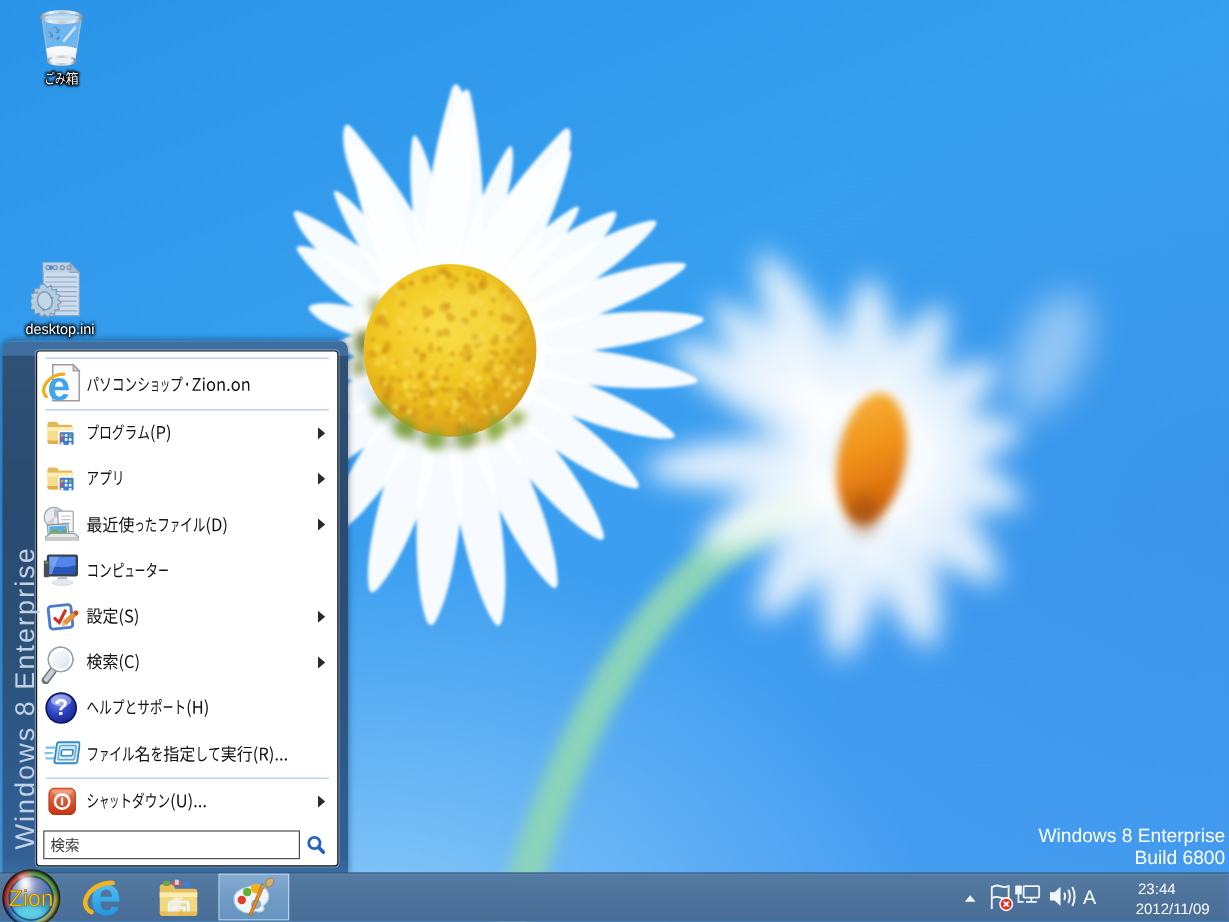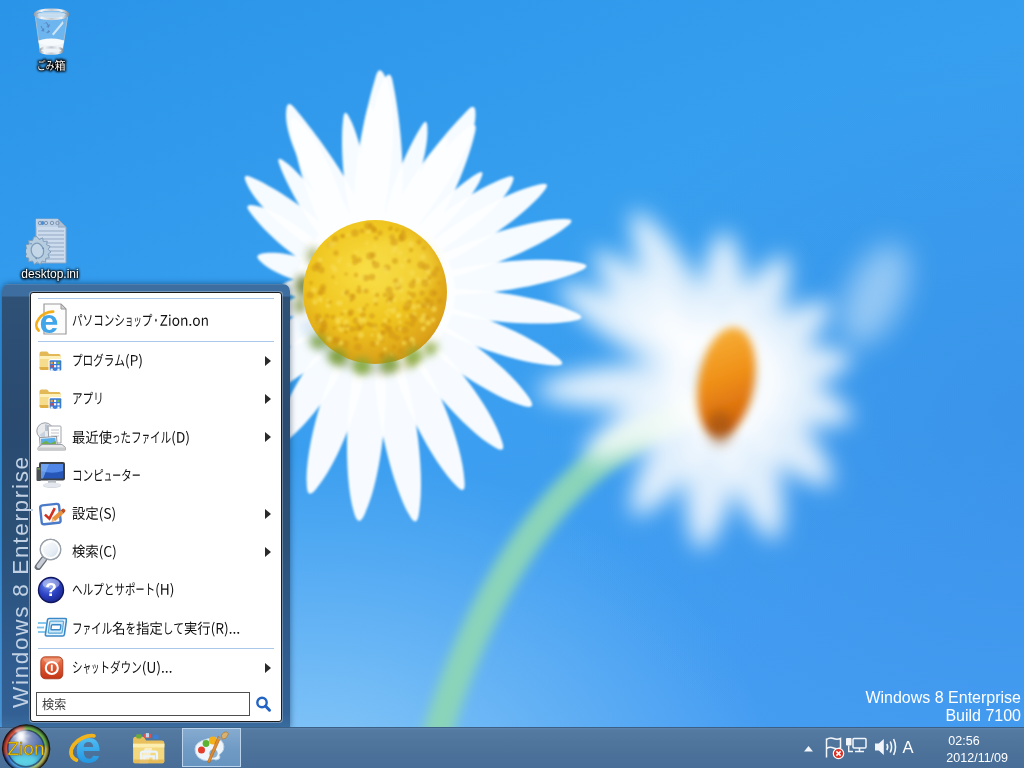--- a/index.html
+++ b/index.html
@@ -455,21 +455,21 @@
 <ellipse cx="0.5" cy="4.5" rx="7.6" ry="9.4" fill="#c4d7e8" stroke="#7e9cba" stroke-width="1.6" transform="rotate(-14 0.5 4.5)"></ellipse>
 <ellipse cx="0.5" cy="4.5" rx="5.4" ry="7.2" fill="#cfe0ee" transform="rotate(-14 0.5 4.5)" fill-opacity="0.01"></ellipse>
 <circle cx="-7.5" cy="-4" r="1" fill="#6e8cae"></circle>
       <circle cx="7.8" cy="1.5" r="1" fill="#5588c0"></circle>
       <circle cx="-1" cy="14.5" r="1" fill="#6e8cae"></circle>
 </g>
 </svg>
 <div style="position:absolute;left:-20px;top:267px;width:140px;text-align:center;font:12px 'Liberation Sans',sans-serif;color:#fff;text-shadow:1px 1px 2px rgba(0,0,0,0.9),-1px -1px 2px rgba(0,0,0,0.85),1px -1px 2px rgba(0,0,0,0.85),-1px 1px 2px rgba(0,0,0,0.85),0 2px 3px rgba(0,0,0,0.8)">desktop.ini</div>
 
 <div style="position:absolute;right:3px;top:688.5px;font:16px 'Liberation Sans',sans-serif;color:#fff;text-align:right">Windows 8 Enterprise</div>
-<div style="position:absolute;right:3px;top:707px;font:16px 'Liberation Sans',sans-serif;color:#fff;text-align:right">Build 7100</div>
+<div style="position:absolute;right:3px;top:707px;font:16px 'Liberation Sans',sans-serif;color:#fff;text-align:right">Build 6800</div>
 
 <div style="position:absolute;left:2px;top:284px;width:288px;height:444px;border-radius:7px 7px 0 0;
 background:linear-gradient(#5585b2 0px,#3e6e9f 1.5px,#3e6e9f 12px,#2f5176 13px,#2a4a70 135px,#2b5076 250px,#2e5a8c 360px,#336094 430px,#3a6da0 444px);
 box-shadow:0 0 6px rgba(0,20,50,0.5);"></div>
 <div style="position:absolute;left:30px;top:292px;width:252px;height:430px;background:#fff;border:1.6px solid #1c1c1c;border-radius:3px;box-sizing:border-box;box-shadow:0 0 0 1px rgba(255,255,255,0.3)"></div>
 <div style="position:absolute;left:3px;top:284px;width:27px;height:438px;overflow:visible">
 <div style="position:absolute;left:5px;top:424px;transform:rotate(-90deg);transform-origin:0 0;white-space:nowrap;font:22.5px/25px 'Liberation Sans',sans-serif;color:#c2d1e3;letter-spacing:1.7px">Windows 8 Enterprise</div>
 </div>
 <svg style="position:absolute;left:33px;top:302px" width="38" height="38" viewBox="0 0 38 38">
 <path d="M11 2 L28 2 L33 7 L33 32 L11 32 Z" fill="#fcfcfc" stroke="#9a9a9a" stroke-width="1.2"></path>
@@ -766,14 +766,14 @@
 <rect x="50" y="8" width="5.5" height="7.5" rx="0.8" fill="#f2f6fa"></rect>
 <path d="M52.7 15.5 L52.7 21.5 L57 21.5" stroke="#f2f6fa" fill="none" stroke-width="1.4"></path>
 <path d="M79 13.5 L82.8 13.5 L87.8 9 L87.8 25 L82.8 20.5 L79 20.5 Z" fill="#f2f6fa"></path>
 <g stroke="#f2f6fa" fill="none" stroke-width="1.6">
 <path d="M90.8 14 Q92.6 17 90.8 20"></path>
 <path d="M94.2 11.5 Q97 17 94.2 22.5"></path>
 <path d="M97.6 9 Q101.4 17 97.6 25"></path>
 </g>
 <text x="112" y="23" text-anchor="middle" font-family="'Liberation Sans',sans-serif" font-size="16.5" fill="#fff">A</text>
 </svg>
-<div style="position:absolute;left:926px;top:734px;width:76px;text-align:center;font:12.5px 'Liberation Sans',sans-serif;color:#fff">02:56</div>
+<div style="position:absolute;left:926px;top:734px;width:76px;text-align:center;font:12.5px 'Liberation Sans',sans-serif;color:#fff">23:44</div>
 <div style="position:absolute;left:920px;top:751px;width:88px;text-align:right;font:12.5px 'Liberation Sans',sans-serif;color:#fff">2012/11/09</div>
 
 </body></html>

